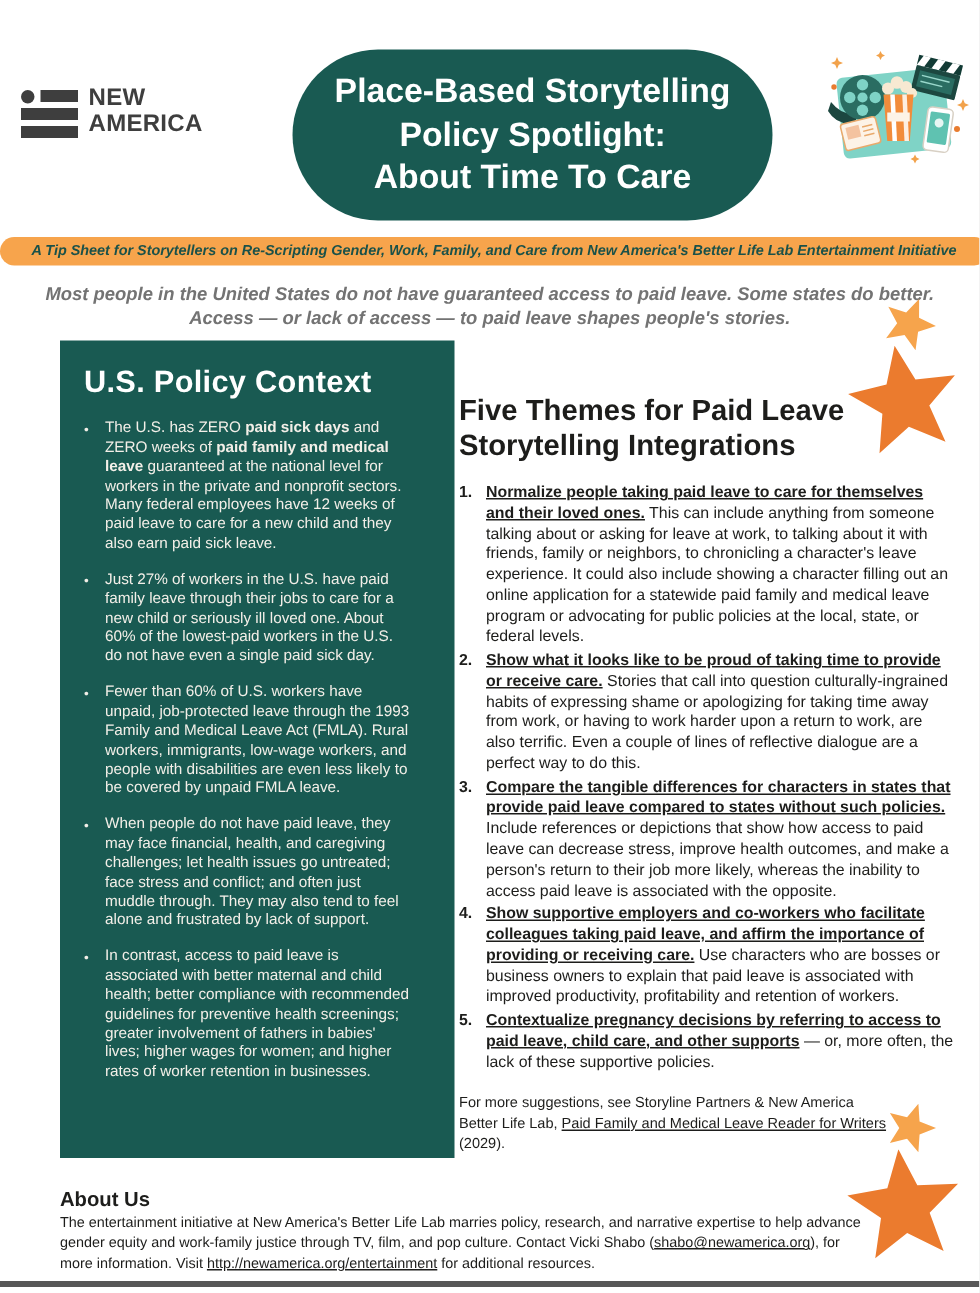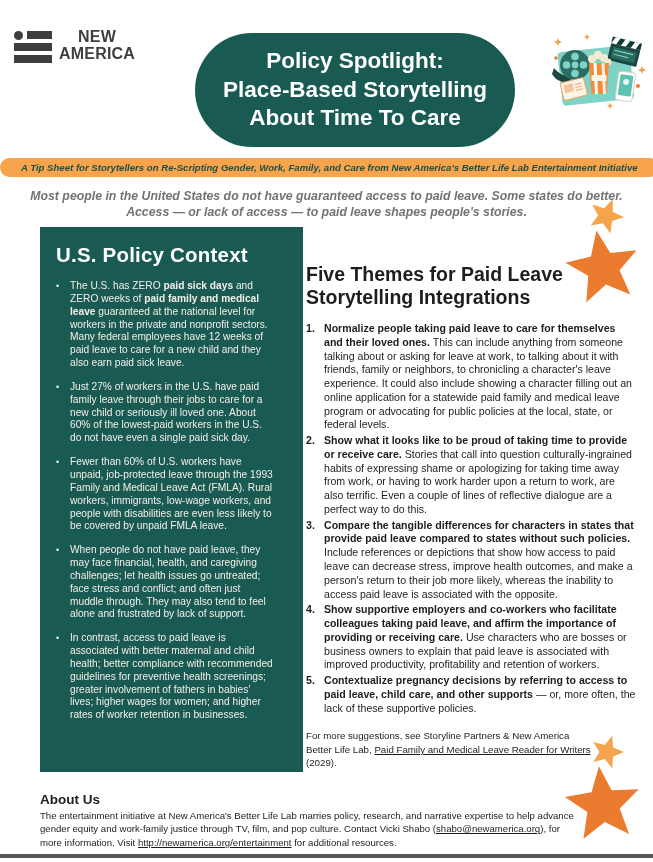--- a/index.html
+++ b/index.html
@@ -2,21 +2,21 @@
 <html><head>
 <meta charset="utf-8">
 <style>
   html,body{margin:0;padding:0;background:#e9e9e9;}
   .page{
     position:relative;width:653px;height:862px;margin:0 auto;
     background:#ffffff;overflow:hidden;
     font-family:"Liberation Sans", sans-serif;color:#1d1d1b;
   }
   
-  .logo{position:absolute;left:14px;top:29px;display:flex;align-items:flex-start;gap:7px;text-align:center;}
+  .logo{position:absolute;left:14px;top:58px;display:flex;align-items:flex-start;gap:7px;}
   .logo-bars{display:flex;flex-direction:column;gap:4px;padding-top:2px;}
   .bar-row{display:flex;align-items:center;gap:4px;height:8px;}
   .dot{width:9px;height:9px;border-radius:50%;background:#3e3e3e;}
   .bar{height:8px;background:#3e3e3e;display:inline-block;}
   .bar-short{width:25px;}
   .bar-full{width:38px;}
   .logo-text{font-weight:bold;font-size:16px;line-height:1.06;color:#3e3e3e;letter-spacing:0.2px;}
   .banner{
     position:absolute;left:195px;top:33px;width:320px;height:114px;
     background:#195a52;border-radius:57px;
@@ -44,21 +44,21 @@
   .policy-box h2{margin:0 0 13px 0;font-size:20.5px;color:#ffffff;font-weight:bold;letter-spacing:0.2px;}
   .policy-list{list-style:none;margin:0;padding:0;display:flex;flex-direction:column;gap:11px;}
   .policy-list li{display:flex;gap:6px;font-size:10.2px;line-height:1.26;}
   .policy-list .marker{flex:0 0 8px;font-size:9px;line-height:1.4;}
   .policy-list strong{font-weight:bold;}
   .themes{position:absolute;left:306px;top:227px;width:330px;margin-top:36px;}
   .themes h2{margin:0 0 13px 0;font-size:19.5px;line-height:1.18;color:#1d1d1b;font-weight:bold;}
   .themes-list{list-style:none;margin:0;padding:0;display:flex;flex-direction:column;gap:2px;}
   .themes-list li{display:flex;gap:5px;font-size:10.6px;line-height:1.3;}
   .themes-list .num{flex:0 0 13px;font-weight:bold;}
-  .themes-list .body strong{font-weight:bold;}
+  .themes-list .body strong{font-weight:bold;text-decoration:underline;}
   .more{margin:14px 0 0 0;font-size:9.7px;line-height:1.38;width:290px;}
   .u-link{text-decoration:underline;cursor:pointer;}
   
   .about{position:absolute;left:40px;top:792px;width:540px;}
   .about h3{margin:0 0 2px 0;font-size:13.5px;font-weight:bold;color:#1d1d1b;}
   .about p{margin:0;font-size:9.6px;line-height:1.4;color:#1d1d1b;}
   .footer-line{position:absolute;left:0;top:854px;width:653px;height:4px;background:#575757;}
   
   .star{position:absolute;}
 </style>
@@ -80,22 +80,22 @@
           <span class="bar bar-full"></span>
         </div>
     </div>
     <div class="logo-text">
       <div>NEW</div>
       <div>AMERICA</div>
     </div>
   </div>
 
   <div class="banner">
+    <div>Place-Based Storytelling</div>
     <div>Policy Spotlight:</div>
-    <div>Place-Based Storytelling</div>
     <div>About Time To Care</div>
   </div>
 
   <div class="illustration">
     <svg viewBox="0 0 100 92" width="100" height="92">
       <g transform="rotate(-6 50 46)">
           <rect x="10" y="18" width="72" height="54" rx="4" fill="#7fd3c6"></rect>
         </g>
 
       <g transform="rotate(14 76 20)">

